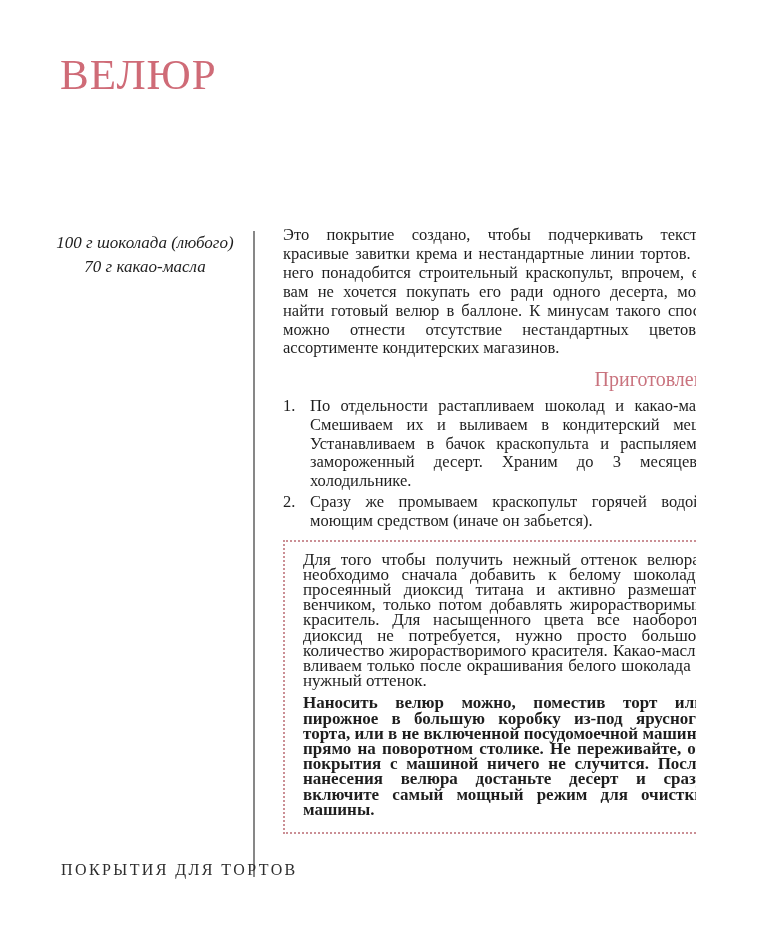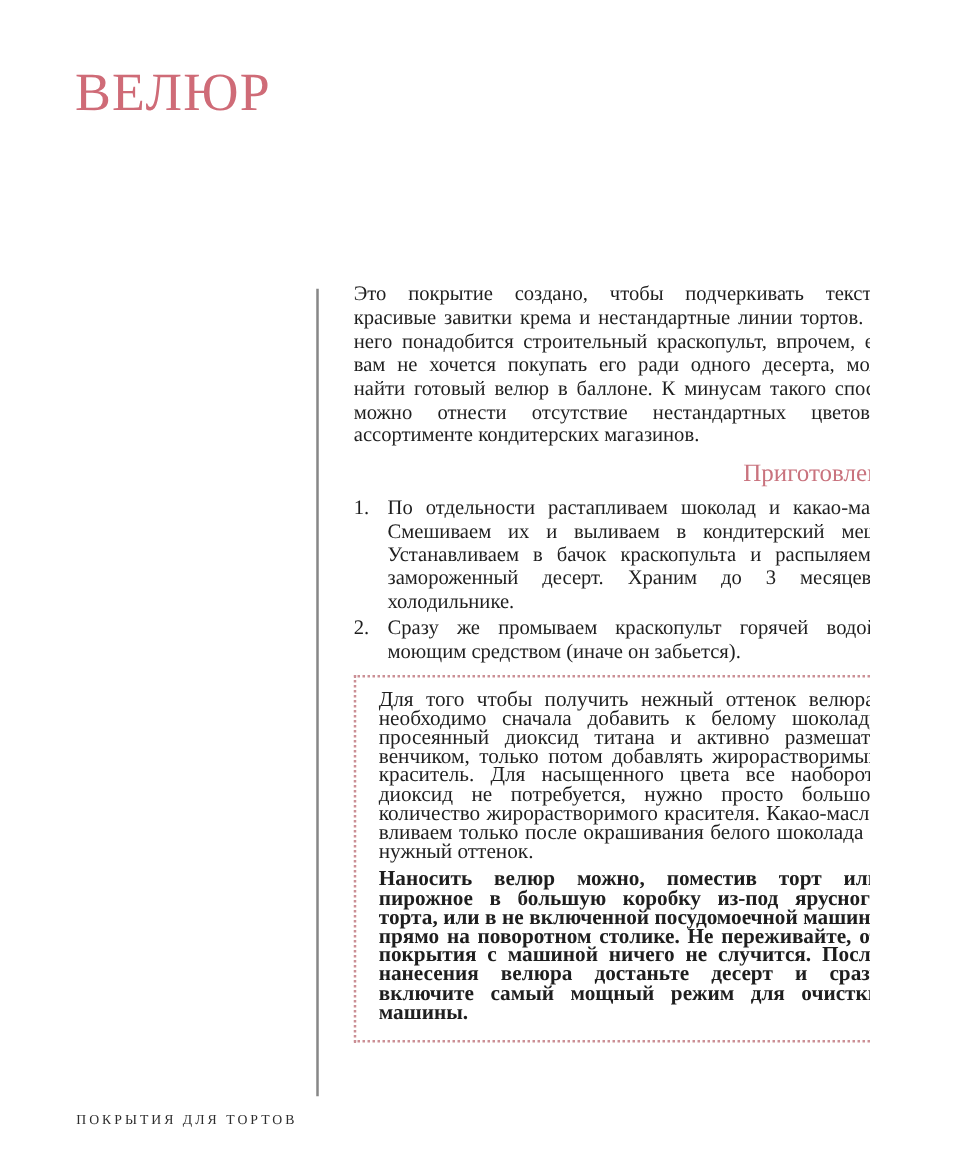--- a/index.html
+++ b/index.html
@@ -95,40 +95,44 @@
     margin: 0;
     font-size: 17px;
     line-height: 15.2px;
     text-align: justify;
     hyphens: auto;
   }
   .tip-box p + p { margin-top: 7px; font-weight: bold; }
   .footer-label {
     position: absolute;
     left: 61px;
-    top: 890px;
-    font-size: 11px;
+    top: 861px;
+    font-size: 16px;
     letter-spacing: 2.4px;
     color: #2d2d2d;
   }
   .page-number {
     position: absolute;
     left: 704px;
     top: 851px;
     font-size: 25px;
     color: #2d2d2d;
   }
 </style>
 </head>
 <body>
 
 <div class="page">
 
   <h1 class="title">ВЕЛЮР</h1>
 
+  <div class="ingredients">
+    <div>100 г шоколада (любого)</div>
+    <div>70 г какао-масла</div>
+  </div>
 
   <div class="divider"></div>
 
   <div class="main">
 
     <p class="intro">Это покрытие создано, чтобы подчеркивать текстуру, красивые завитки крема и нестандартные линии тортов. Для него понадобится строительный краскопульт, впрочем, если вам не хочется покупать его ради одного десерта, можно найти готовый велюр в баллоне. К минусам такого способа можно отнести отсутствие нестандартных цветов в ассортименте кондитерских магазинов.</p>
 
     <h2 class="heading">Приготовление</h2>
 
     <div class="steps">

